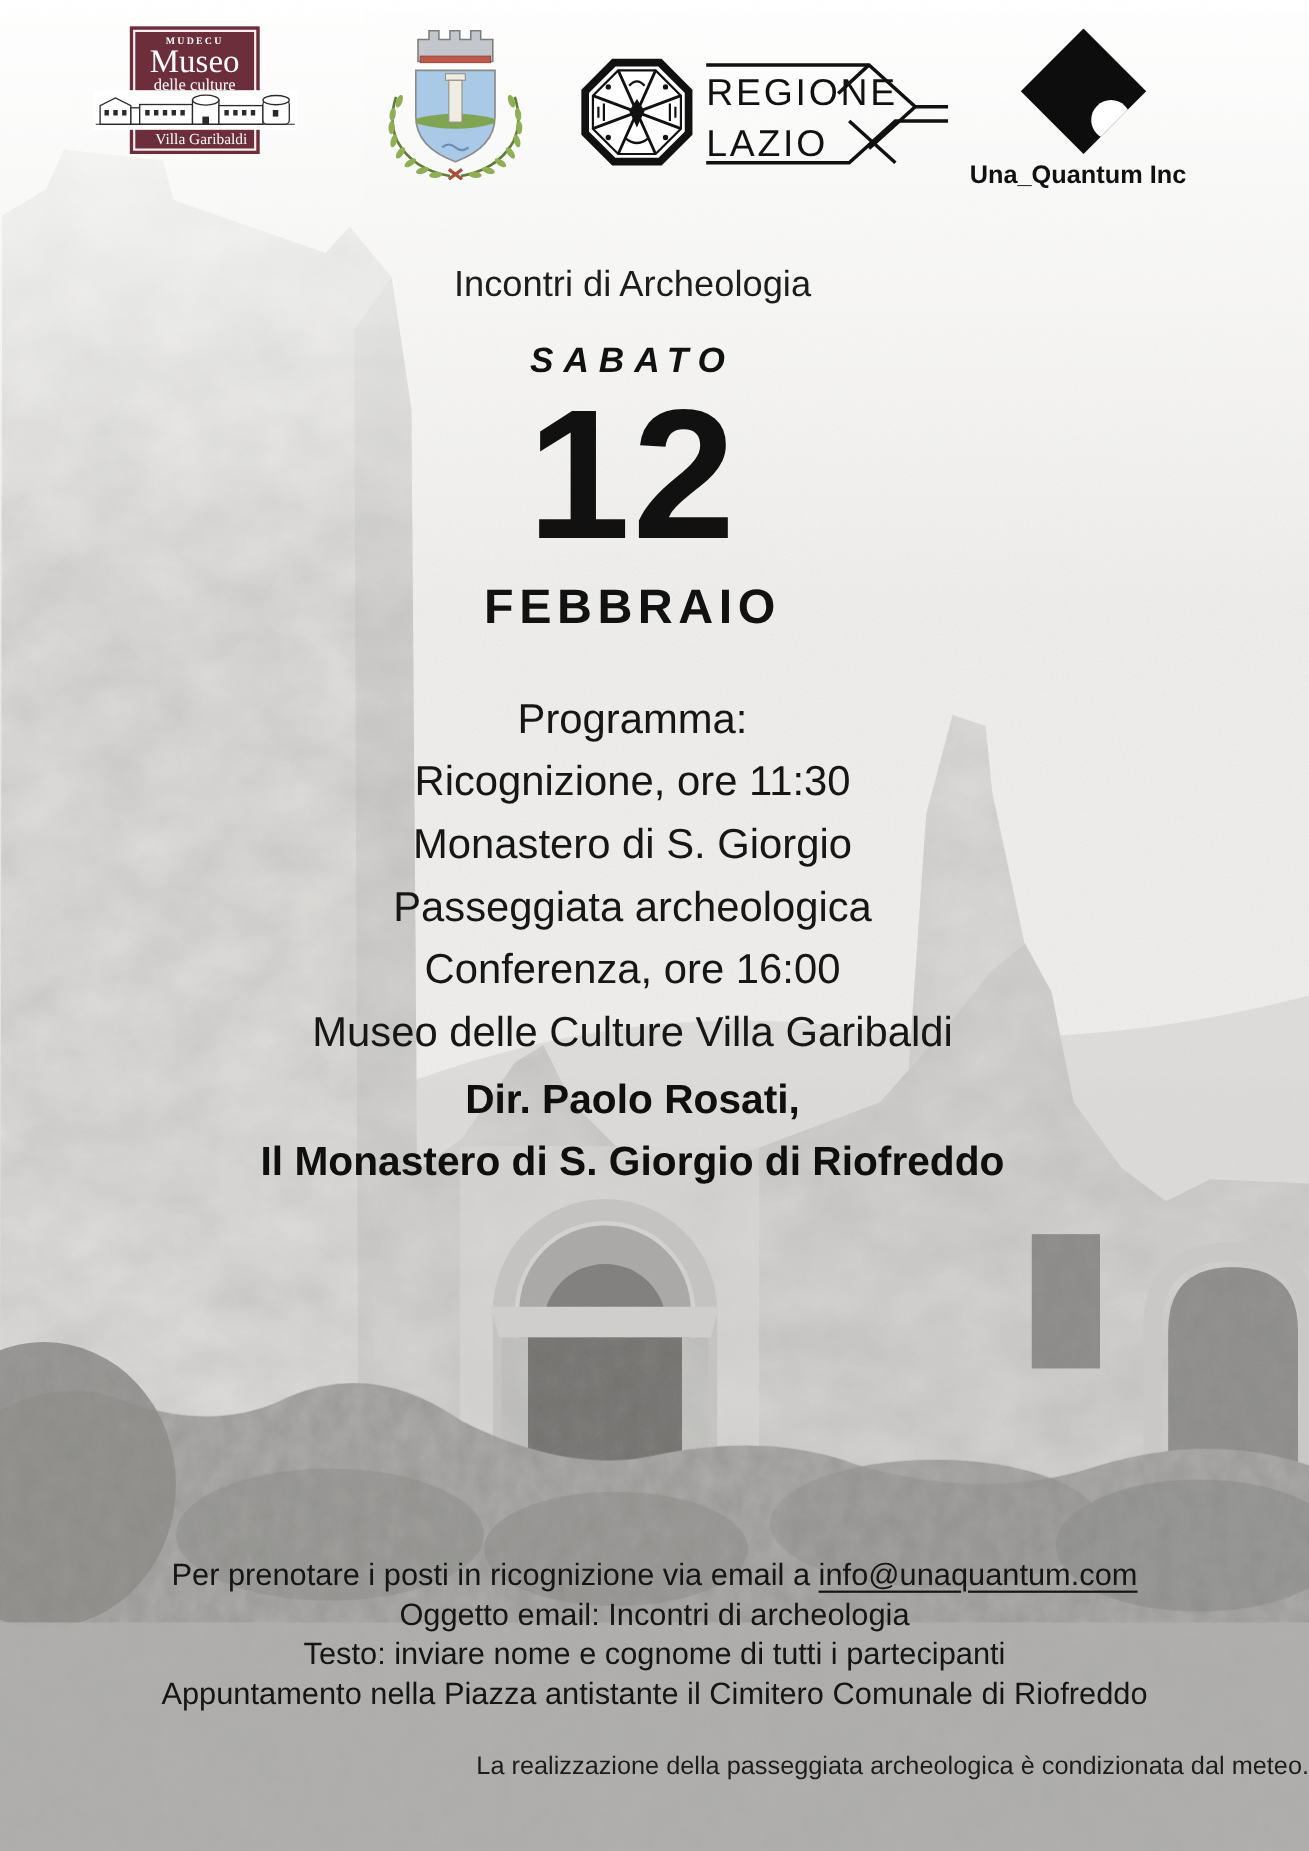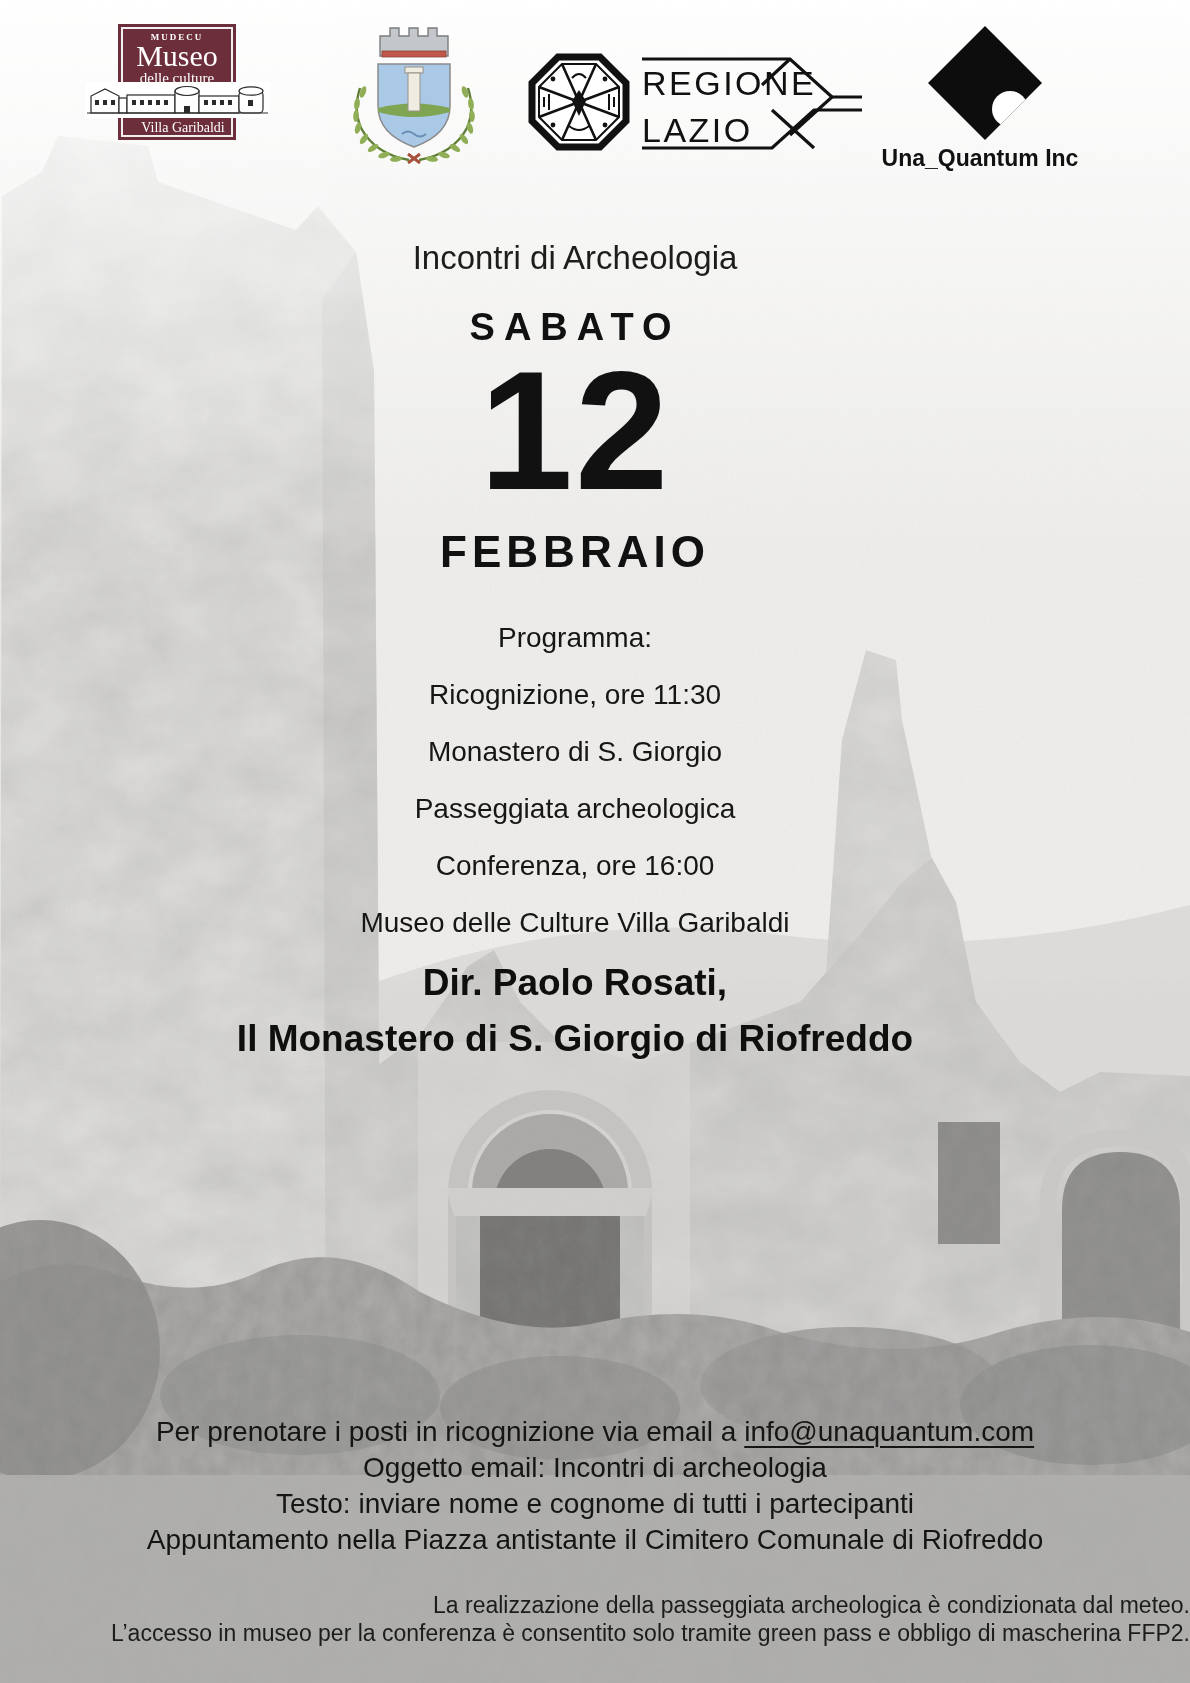--- a/index.html
+++ b/index.html
@@ -21,24 +21,24 @@
   .mudecu-caption{position:absolute;left:33px;top:96px;width:130px;text-align:center;
                   font-family:"Liberation Serif",serif;font-size:14px;color:#fff;}
   
   .logo-stemma{left:347px;top:12px;width:135px;height:152px;}
   .logo-regione{left:522px;top:52px;width:340px;height:100px;}
   .logo-quantum{left:880px;top:26px;width:200px;height:150px;}
 
   
   .col{position:absolute;left:75px;top:236px;width:1000px;text-align:center;}
   .kicker{font-size:33px;line-height:44px;color:#1d1d1b;}
-  .day{margin-top:22px;font-size:38px;line-height:50px;font-weight:700;letter-spacing:9px;color:#111;}
+  .day{margin-top:22px;font-size:32px;line-height:50px;font-weight:700;letter-spacing:9px;color:#111;font-style:italic;}
   .date-number{margin-top:4px;font-size:168px;line-height:150px;font-weight:700;letter-spacing:2px;color:#111;}
   .month{margin-top:20px;font-size:44px;line-height:52px;font-weight:700;letter-spacing:5px;color:#111;}
-  .program{margin-top:31px;font-size:28px;line-height:57px;color:#161615;}
+  .program{margin-top:48px;font-size:38px;line-height:57px;color:#161615;}
   .speaker{margin-top:4px;font-size:37px;line-height:56px;font-weight:700;color:#0f0f0e;}
   .talk{font-size:37px;line-height:56px;font-weight:700;color:#0f0f0e;}
 
   
   .booking{position:absolute;left:0;top:1414px;width:1190px;text-align:center;
            font-size:28px;line-height:36px;color:#151514;}
   .booking a{color:inherit;text-decoration:underline;text-underline-offset:5px;text-decoration-thickness:1.5px;}
   .notes{position:absolute;left:0;top:1592px;width:1190px;text-align:right;
          font-size:23px;line-height:27.5px;color:#1c1c1b;}
 
@@ -267,16 +267,15 @@
     <div>
       <span>Per prenotare i posti in ricognizione via email a </span><a href="#">info@unaquantum.com</a>
     </div>
     <div>Oggetto email: Incontri di archeologia</div>
     <div>Testo: inviare nome e cognome di tutti i partecipanti</div>
     <div>Appuntamento nella Piazza antistante il Cimitero Comunale di Riofreddo</div>
   </div>
 
   <div class="notes">
     <div>La realizzazione della passeggiata archeologica è condizionata dal meteo.</div>
-    <div>L’accesso in museo per la conferenza è consentito solo tramite green pass e obbligo di mascherina FFP2.</div>
   </div>
 
 </div>
 
 </body></html>

